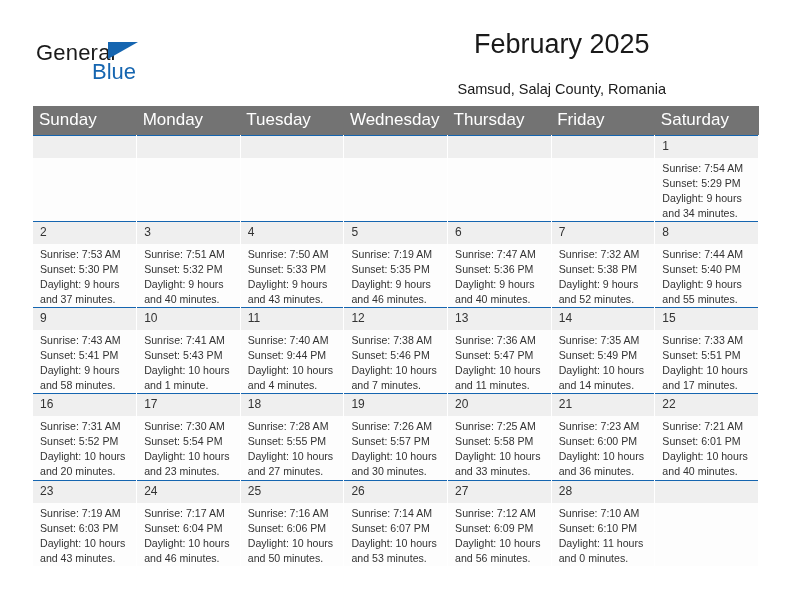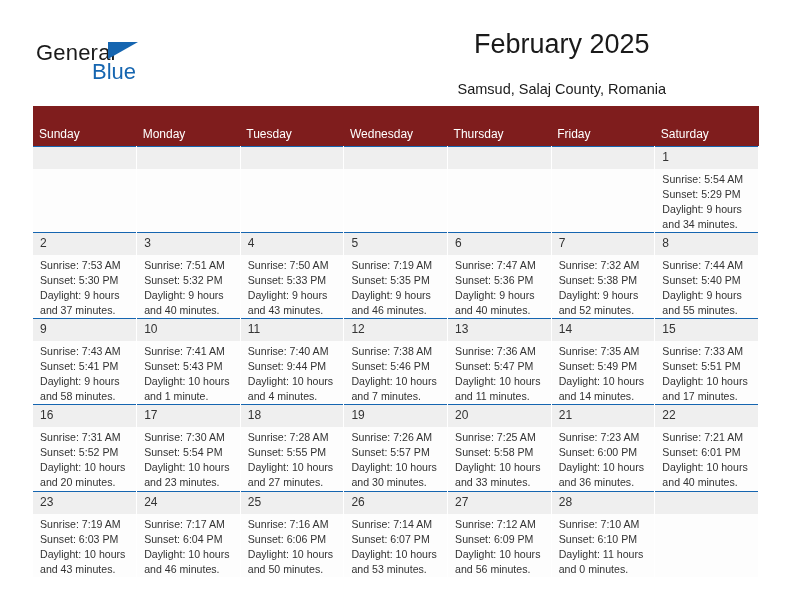--- a/index.html
+++ b/index.html
@@ -88,26 +88,26 @@
   
   .calendar {
     position: absolute;
     left: 33px;
     top: 106px;
     width: 726px;
     border-collapse: collapse;
     table-layout: fixed;
   }
   .calendar th {
-    background: #7f1d1d;
+    background: #737373;
     color: #ffffff;
     font-weight: normal;
-    font-size: 12px;
+    font-size: 17px;
     text-align: left;
-    padding: 20px 0 5px 6px;
+    padding: 4px 0 5px 6px;
     height: 15px;
     border: none;
   }
   .calendar td {
     vertical-align: top;
     padding: 0;
     border-top: 1.6px solid #1565b0;
     height: 75px;
     background: #fdfdfd;
   }
@@ -186,21 +186,21 @@
           </td>
           <td class="day-cell blank">
             <div class="daynum empty"></div>
           </td>
           <td class="day-cell blank">
             <div class="daynum empty"></div>
           </td>
           <td class="day-cell">
             <div class="daynum">1</div>
             <div class="cell-body">
-              <div>Sunrise: 5:54 AM</div>
+              <div>Sunrise: 7:54 AM</div>
               <div>Sunset: 5:29 PM</div>
               <div>Daylight: 9 hours</div>
               <div>and 34 minutes.</div>
             </div>
           </td>
         </tr>
         <tr class="week-row">
           <td class="day-cell">
             <div class="daynum">2</div>
             <div class="cell-body">

